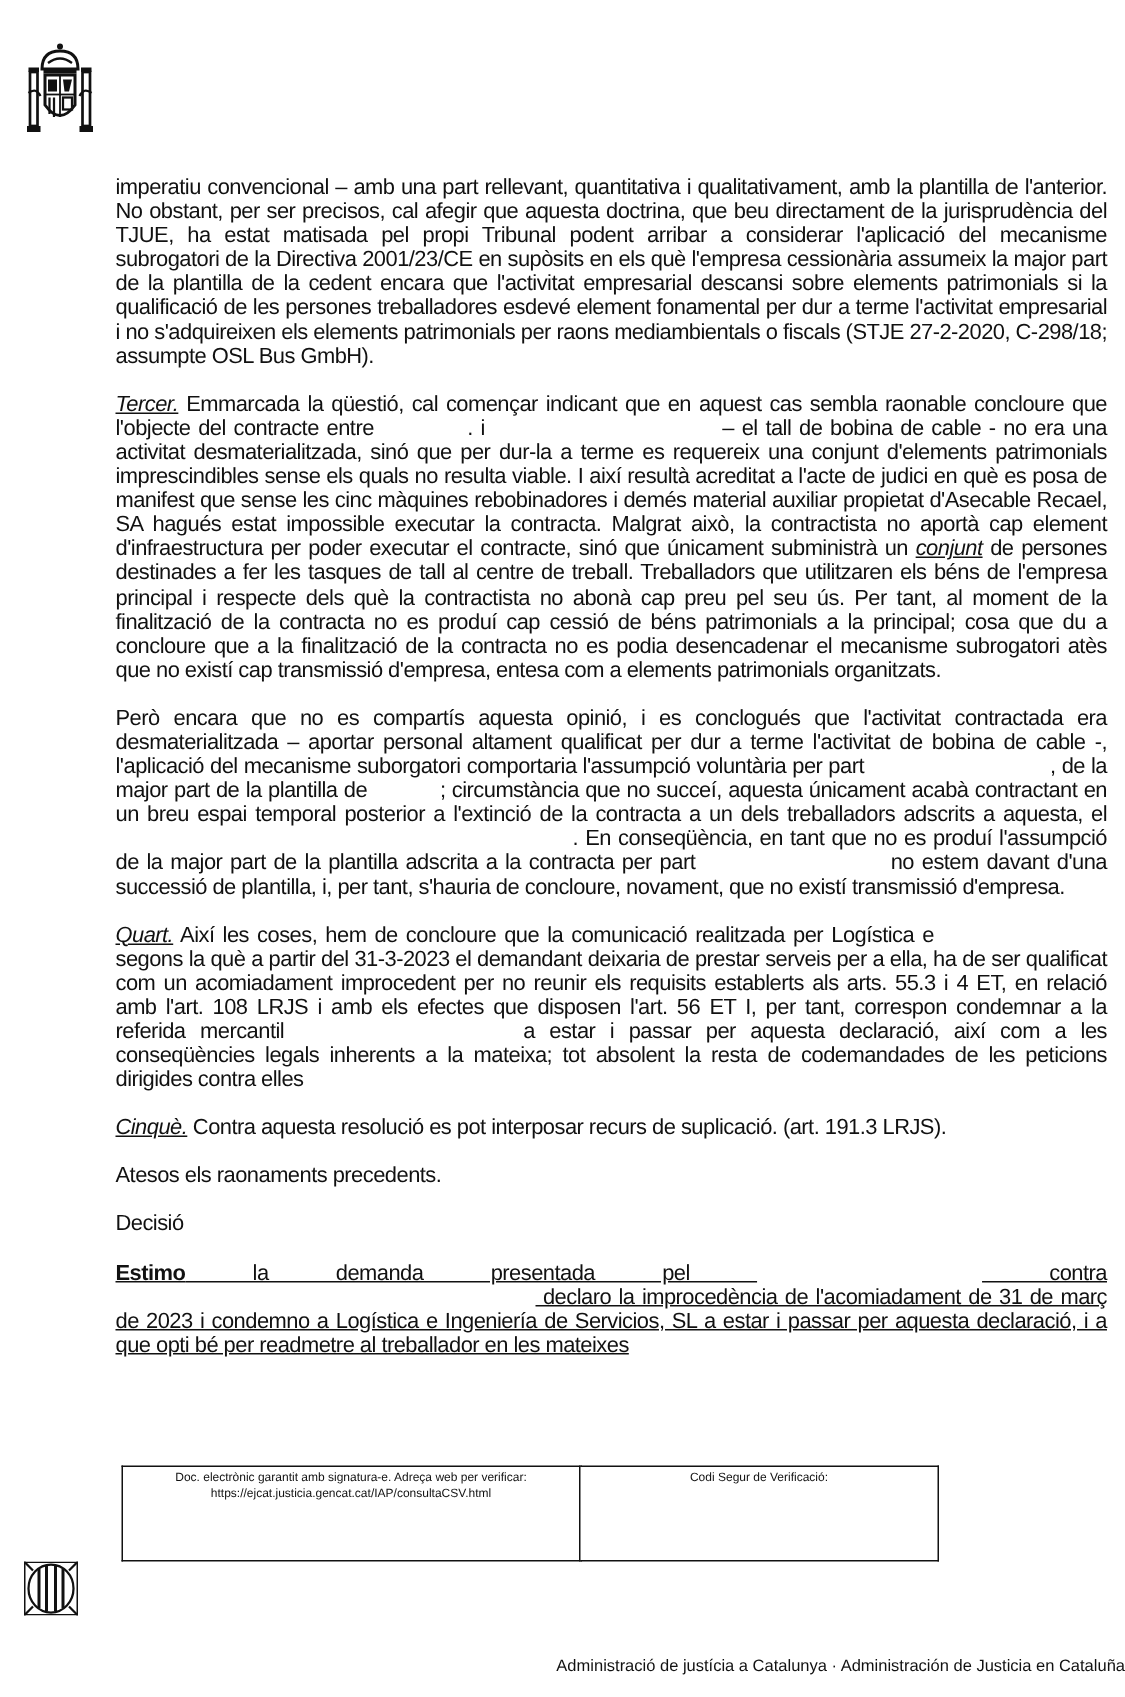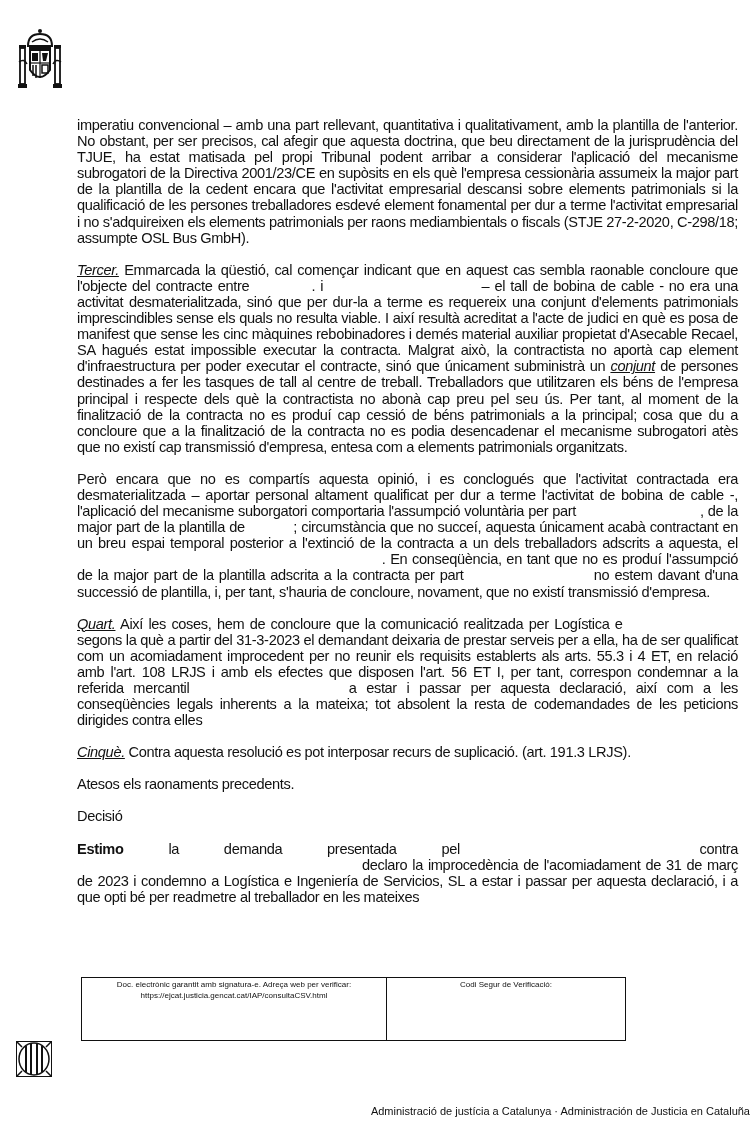--- a/index.html
+++ b/index.html
@@ -5,21 +5,21 @@
   html, body { margin:0; padding:0; background:#ffffff; }
   body { width:750px; height:1131px; position:relative; overflow:hidden; color:#111; }
   .page { position:absolute; left:0; top:0; width:694px; height:1131px; background:#fff; }
   .crest { position:absolute; left:18px; top:28px; width:44px; height:62px; }
   .body-text {
     position:absolute; left:77px; top:117px; width:661px;
     font-family:"Liberation Sans", sans-serif; font-size:14.6px; line-height:16.1px;
     text-align:justify; letter-spacing:-0.35px; color:#111;
   }
   .para { margin:0 0 16px 0; }
-  .para.tight { margin-bottom:16px; }
+  .para.tight { margin-bottom:16px;text-decoration:underline; }
   .red { display:inline-block; }
   em { font-style:italic;text-decoration:underline; }
   .heading { font-weight:normal; margin:0 0 16px 0; }
   .bold { font-weight:bold; }
   .footer-seal { position:absolute; left:16px; top:1041px; width:36px; height:36px; }
   .verify-table {
     position:absolute; left:81px; top:977px; width:545px; height:64px;
     border:1.5px solid #111; border-collapse:collapse;
     font-family:"Liberation Sans", sans-serif; font-size:8px; color:#111;
   }

